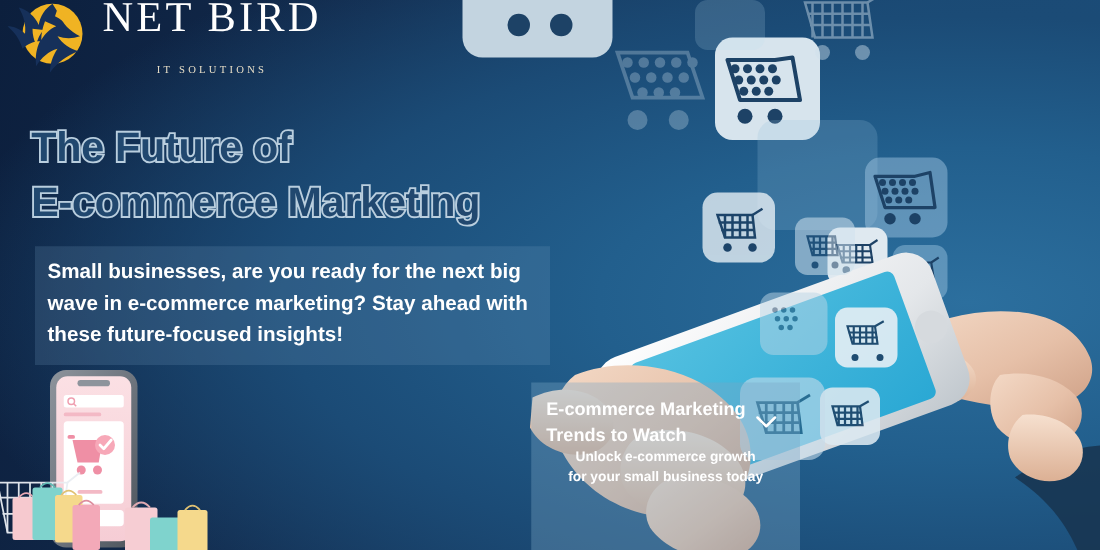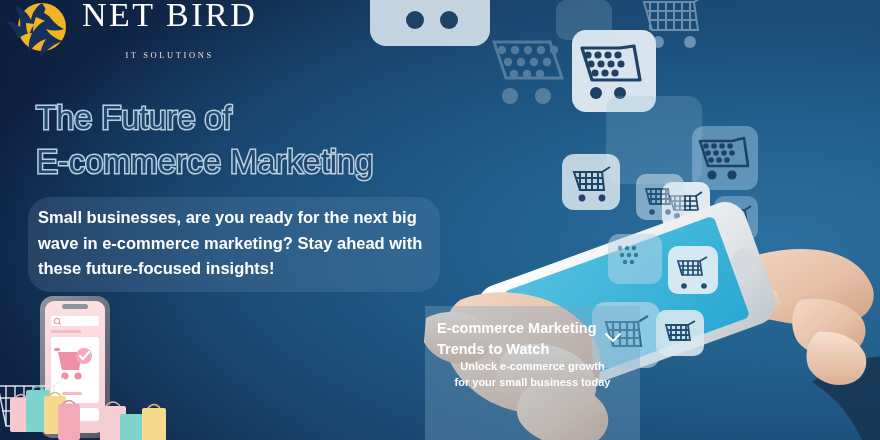--- a/index.html
+++ b/index.html
@@ -68,24 +68,24 @@
     color: #e8dfc8;
     font-size: 8.5px;
     letter-spacing: 2.6px;
     margin-top: 19px;
     line-height: 1;
   }
 
   
   .headline {
     position: absolute;
-    left: 36px;
+    left: 25px;
     top: 96px;
     font-size: 33px;
-    font-weight: normal;
+    font-weight: bold;
     line-height: 1.32;
     color: #21486f;
     -webkit-text-stroke: 3px #b9cede;
     paint-order: stroke fill;
     letter-spacing: -0.2px;
     white-space: pre-line;
   }
 
   
   .lead-panel {
@@ -93,21 +93,20 @@
     left: 28px;
     top: 197px;
     width: 412px;
     padding: 8px 10px 10px 10px;
     box-sizing: border-box;
     background: rgba(120,160,195,0.20);
     color: #ffffff;
     font-size: 16.5px;
     font-weight: bold;
     line-height: 1.55;
-    border-radius: 22px;
   }
 
   
   .shop-illus {
     position: absolute;
     left: -4px;
     top: 286px;
     width: 176px;
     height: 158px;
   }

